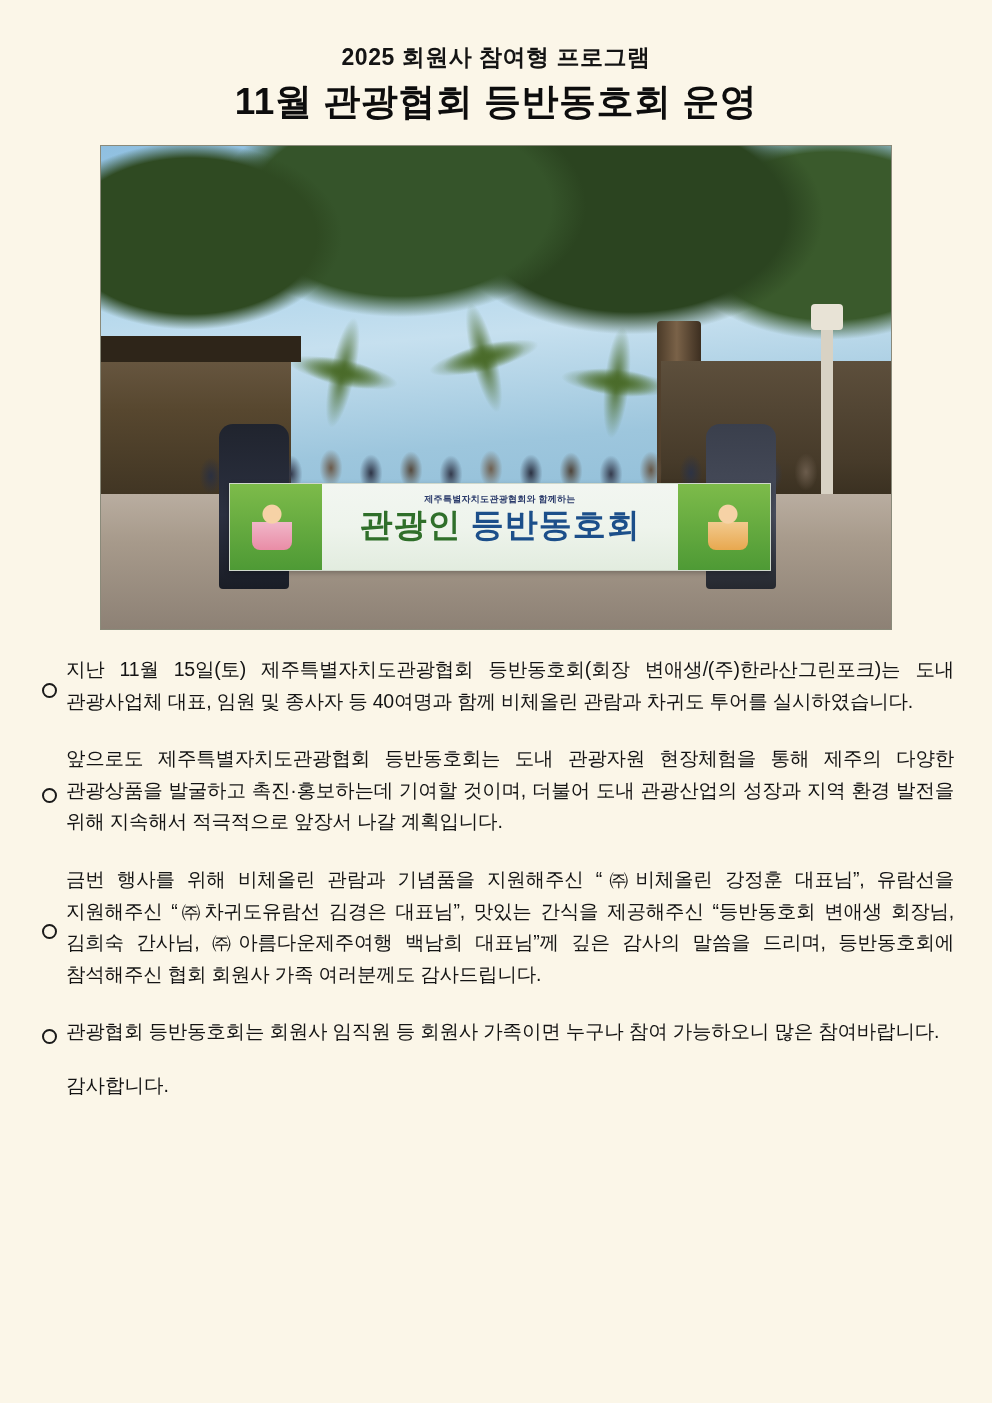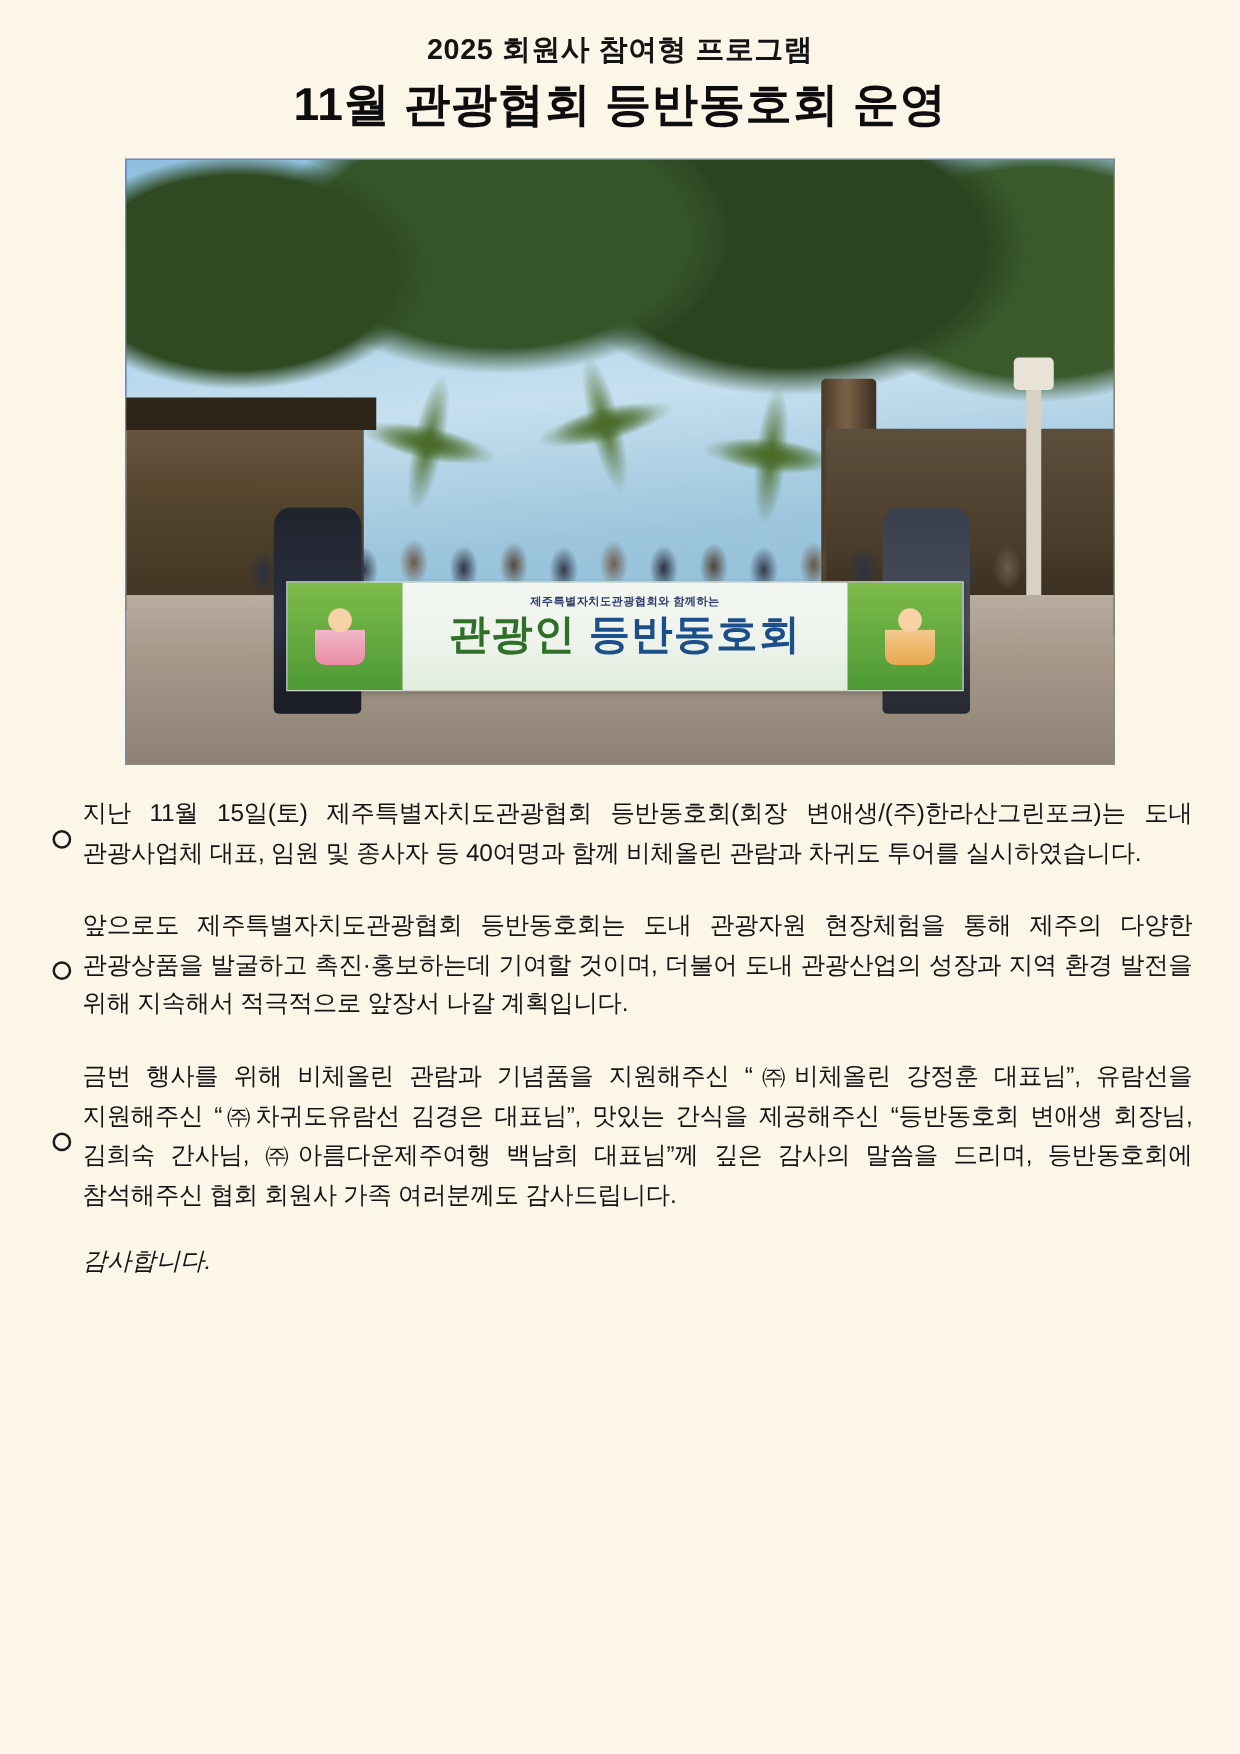--- a/index.html
+++ b/index.html
@@ -18,21 +18,21 @@
     position: relative;
     width: 992px;
     height: 1403px;
     box-sizing: border-box;
     padding: 0;
   }
 
   
   .header {
     text-align: center;
-    padding-top: 26px;
+    padding-top: 44px;
   }
   .subtitle {
     font-size: 23px;
     font-weight: bold;
     letter-spacing: 0.5px;
     color: #141414;
     line-height: 1.2;
   }
   .title {
     font-size: 37px;
@@ -43,22 +43,23 @@
     line-height: 1.15;
   }
 
   
   .photo-wrap {
     margin: 22px auto 0 auto;
     width: 790px;
     height: 483px;
     position: relative;
     overflow: hidden;
-    background: #1d4ed8;
+    background: #d946ef;
     border: 1px solid #8a8a7a;
+    font-family: Liberation Serif, serif;
   }
   .sky {
     position: absolute;
     inset: 0;
     background: linear-gradient(175deg, #8fbfe0 0%, #a9d2ea 22%, #c6e0ef 40%, #9dc6dd 60%, #7fb2d0 100%);
   }
   .tree-mass {
     position: absolute;
     left: -30px; top: -20px;
     width: 880px; height: 330px;
@@ -256,21 +257,20 @@
     letter-spacing: -0.2px;
     color: #141414;
     word-break: keep-all;
   }
   .closing {
     margin-left: 28px;
     margin-top: -4px;
     font-size: 19.5px;
     line-height: 1.62;
     color: #141414;
-    font-style: italic;
   }
 </style>
 </head>
 <body>
 
 <div class="page">
 
   <div class="header">
     <div class="subtitle">2025 회원사 참여형 프로그램</div>
     <div class="title">11월 관광협회 등반동호회 운영</div>
@@ -314,17 +314,21 @@
     <div class="para">
       <div class="bullet"><span class="bullet-ring"></span></div>
       <div class="ptext">앞으로도 제주특별자치도관광협회 등반동호회는 도내 관광자원 현장체험을 통해 제주의 다양한 관광상품을 발굴하고 촉진·홍보하는데 기여할 것이며, 더불어 도내 관광산업의 성장과 지역 환경 발전을 위해 지속해서 적극적으로 앞장서 나갈 계획입니다.</div>
     </div>
 
     <div class="para">
       <div class="bullet"><span class="bullet-ring"></span></div>
       <div class="ptext">금번 행사를 위해 비체올린 관람과 기념품을 지원해주신 “㈜비체올린 강정훈 대표님”, 유람선을 지원해주신 “㈜차귀도유람선 김경은 대표님”, 맛있는 간식을 제공해주신 “등반동호회 변애생 회장님, 김희숙 간사님, ㈜아름다운제주여행 백남희 대표님”께 깊은 감사의 말씀을 드리며, 등반동호회에 참석해주신 협회 회원사 가족 여러분께도 감사드립니다.</div>
     </div>
 
+    <div class="para">
+      <div class="bullet"><span class="bullet-ring"></span></div>
+      <div class="ptext">관광협회 등반동호회는 회원사 임직원 등 회원사 가족이면 누구나 참여 가능하오니 많은 참여바랍니다.</div>
+    </div>
 
     <div class="closing">감사합니다.</div>
   </div>
 
 </div>
 
 </body></html>

